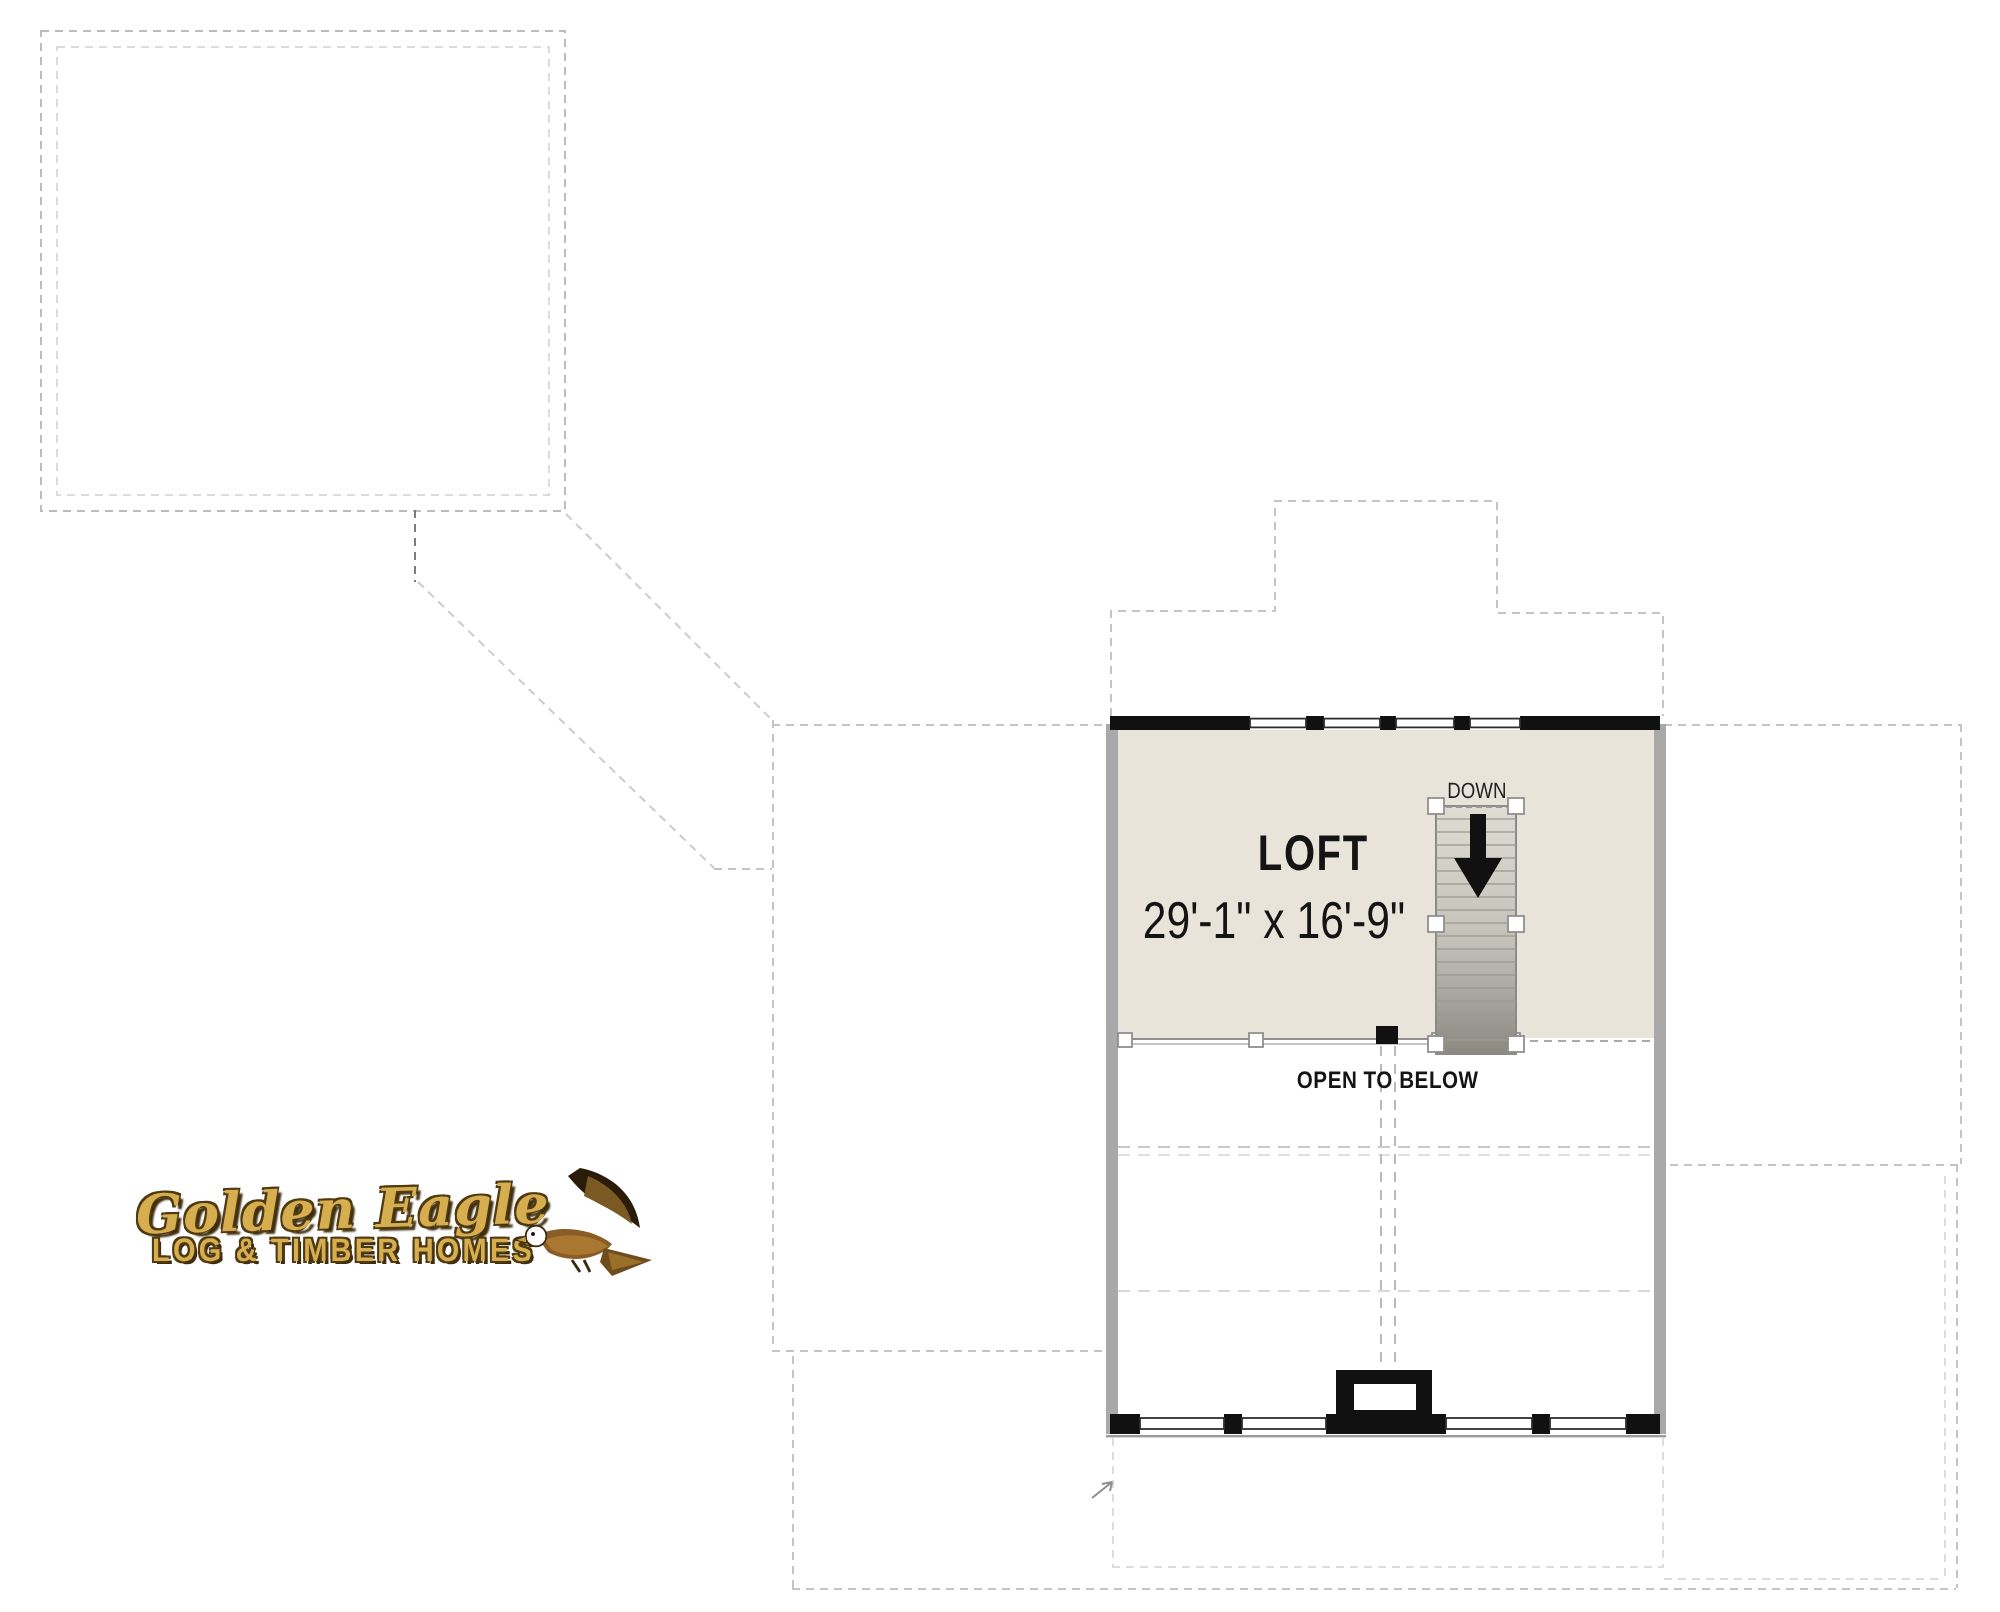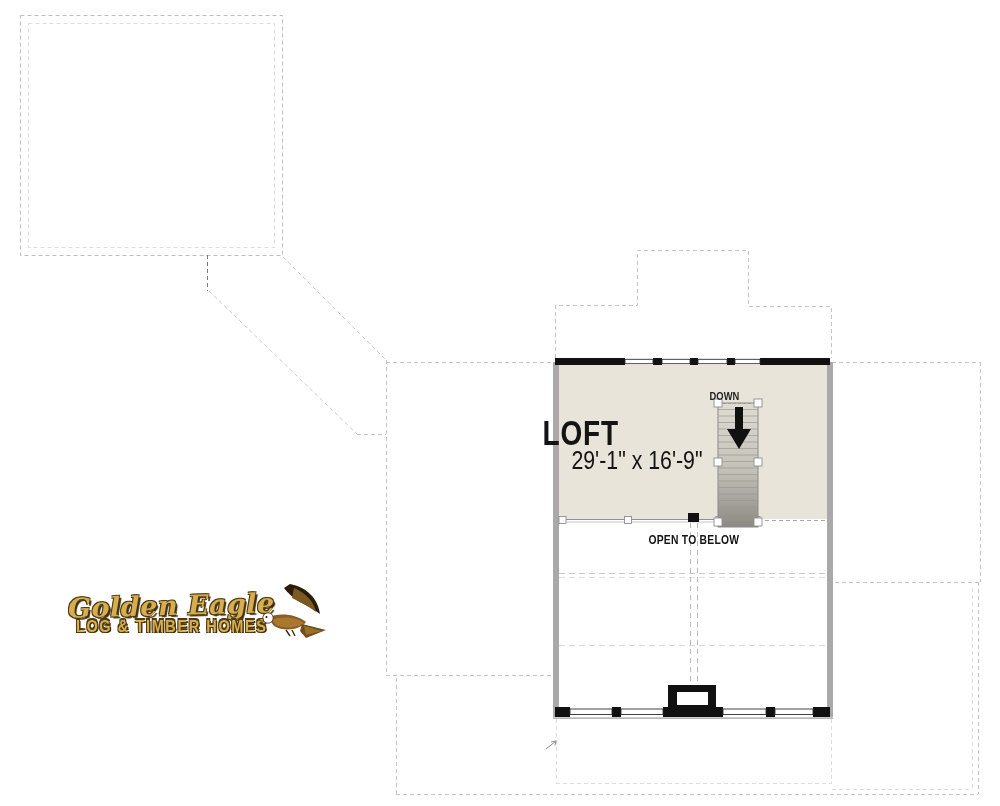--- a/index.html
+++ b/index.html
@@ -6,31 +6,31 @@
   .canvas{
     position:relative;
     width:1000px;height:806px;
     background:#ffffff;
     font-family:"Liberation Sans", sans-serif;
     overflow:hidden;
   }
   .plan-svg{position:absolute;left:0;top:0;}
   .label{position:absolute;color:#141414;white-space:nowrap;}
   .squeeze{display:inline-block;transform-origin:center;}
-  .room-label{left:533px;top:413px;width:170px;
-    font-size:35px;font-weight:700;letter-spacing:1px;}
+  .room-label{left:572px;top:413px;width:170px;text-align:center;
+    font-size:25px;font-weight:700;letter-spacing:1px;}
   .room-label .squeeze{transform:scaleX(0.80);}
   .room-dims{left:547px;top:445px;width:180px;text-align:center;
     font-size:26px;font-weight:400;}
   .room-dims .squeeze{transform:scaleX(0.82);}
   .open-below{left:614px;top:533px;width:160px;text-align:center;
     font-size:12px;font-weight:700;letter-spacing:0.3px;}
   .open-below .squeeze{transform:scaleX(0.86);}
-  .down-label{left:707px;top:390px;width:62px;
-    font-size:11px;font-weight:700;color:#222;}
+  .down-label{left:707px;top:390px;width:62px;text-align:center;
+    font-size:11px;font-weight:400;color:#222;}
   .down-label .squeeze{transform:scaleX(0.85);}
   .logo{position:absolute;left:60px;top:586px;width:270px;height:66px;}
   .logo-title{
     position:absolute;left:8px;top:6px;
     font-family:"DejaVu Serif", serif;
     font-style:italic;font-weight:700;font-size:27px;line-height:1;
     color:#d6ad4f;letter-spacing:0.5px;
     text-shadow:-1px -1px 0 #4f3a12,1px -1px 0 #4f3a12,-1px 1px 0 #4f3a12,2px 2px 1px #3f2d0c;
     transform:rotate(-1.5deg);
   }

